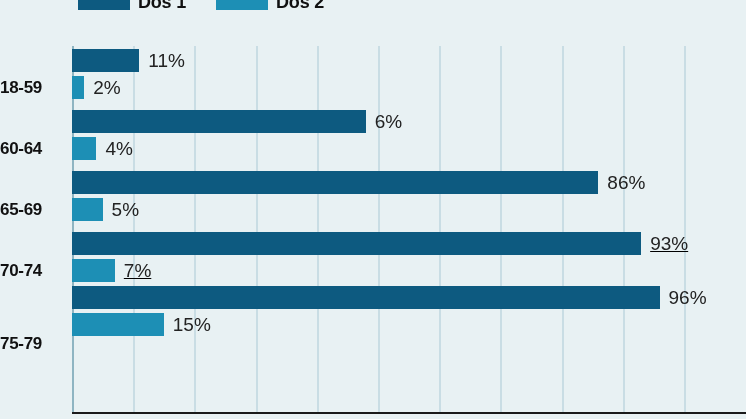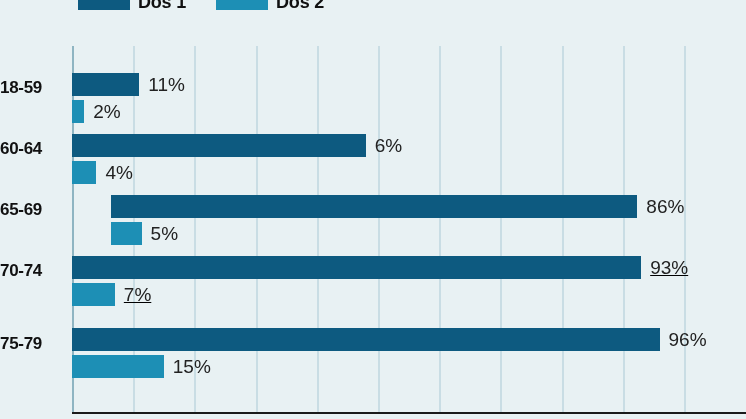--- a/index.html
+++ b/index.html
@@ -79,21 +79,20 @@
   .group {
     position: absolute;
     left: 0;
     right: 0;
   }
   .bar-row {
     position: relative;
     display: flex;
     align-items: center;
     height: 23px;
-    margin-top: 24px;
   }
   .bar-row + .bar-row {
     margin-top: 4px;
   }
   .bar {
     height: 23px;
     flex: 0 0 auto;
   }
   .bar.dose1 { background: #0d5a80; }
   .bar.dose2 { background: #1d8fb5; }
@@ -185,41 +184,41 @@
       <div class="group" style="top: 64px;">
         <div class="bar-row">
           <div class="bar dose1" style="width: 293.76px; background: rgb(13, 90, 128);"></div>
           <span class="bar-value">6%</span>
         </div>
         <div class="bar-row">
           <div class="bar dose2" style="width: 24.48px; background: rgb(29, 143, 181);"></div>
           <span class="bar-value">4%</span>
         </div>
       </div>
-      <div class="group" style="top: 125px; padding-left: 39px;">
+      <div class="group" style="top: 125px;">
         <div class="bar-row">
           <div class="bar dose1" style="width: 526.32px; background: rgb(13, 90, 128);"></div>
           <span class="bar-value">86%</span>
         </div>
         <div class="bar-row">
           <div class="bar dose2" style="width: 30.6px; background: rgb(29, 143, 181);"></div>
           <span class="bar-value">5%</span>
         </div>
       </div>
       <div class="group" style="top: 186px; text-decoration: underline;">
         <div class="bar-row">
           <div class="bar dose1" style="width: 569.16px; background: rgb(13, 90, 128);"></div>
           <span class="bar-value">93%</span>
         </div>
         <div class="bar-row">
           <div class="bar dose2" style="width: 42.84px; background: rgb(29, 143, 181);"></div>
           <span class="bar-value">7%</span>
         </div>
       </div>
-      <div class="group" style="top: 258px;">
+      <div class="group" style="top: 240px;">
         <div class="bar-row">
           <div class="bar dose1" style="width: 587.52px; background: rgb(13, 90, 128);"></div>
           <span class="bar-value">96%</span>
         </div>
         <div class="bar-row">
           <div class="bar dose2" style="width: 91.8px; background: rgb(29, 143, 181);"></div>
           <span class="bar-value">15%</span>
         </div>
       </div>
     </div>

